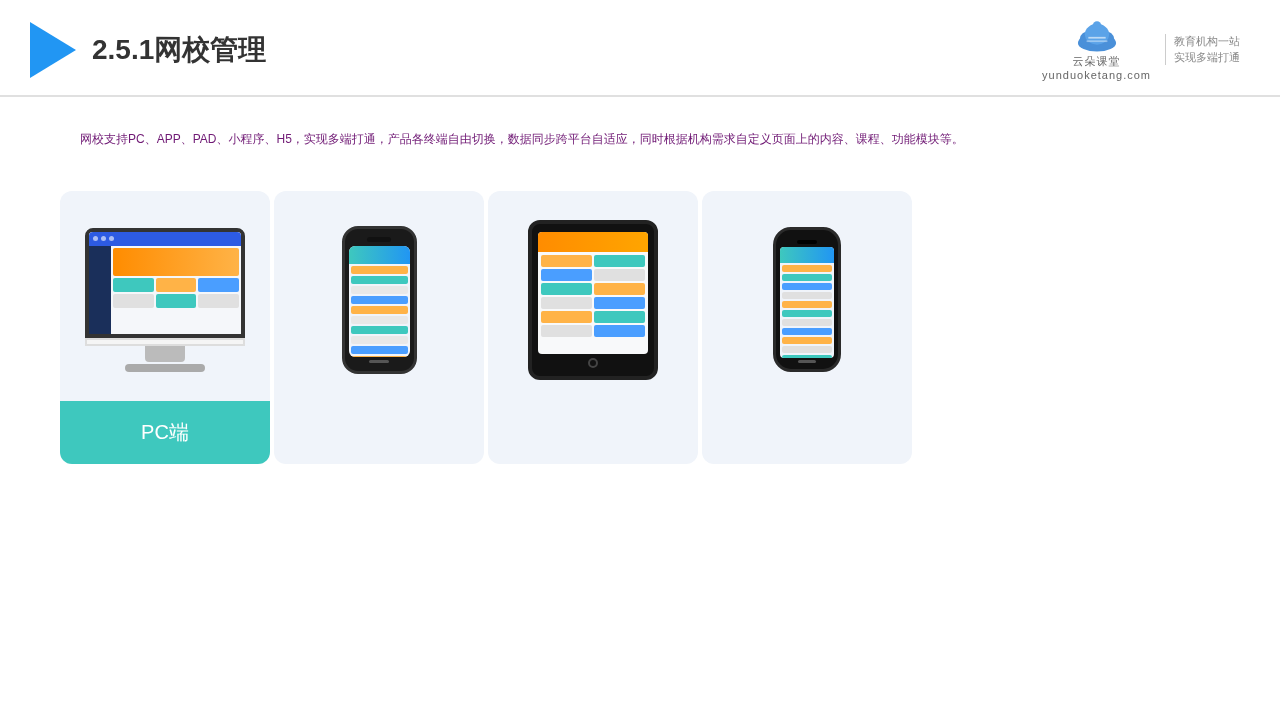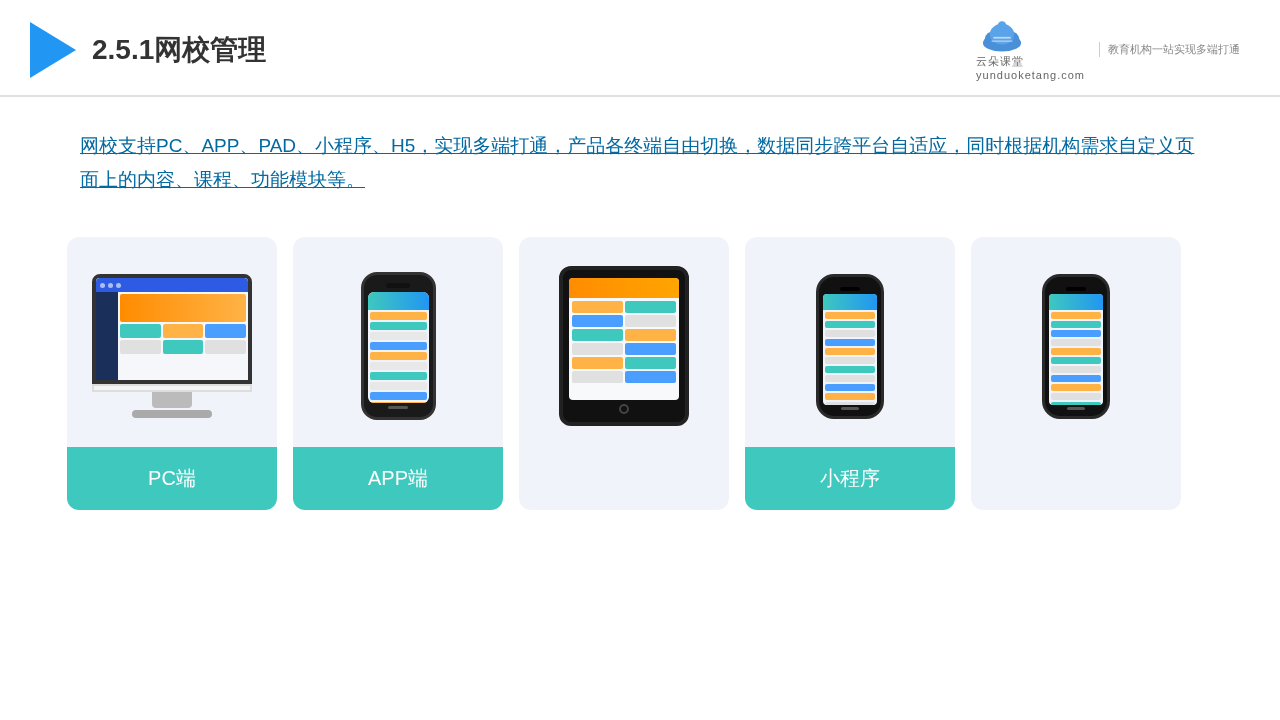--- a/index.html
+++ b/index.html
@@ -39,55 +39,56 @@
       text-align: right;
     }
     .header-right {
       display: flex;
       align-items: center;
       gap: 10px;
     }
     .brand-logo {
       display: flex;
       flex-direction: column;
+      align-items: center;
     }
     .brand-logo-icon {
       width: 52px;
       height: 36px;
     }
     .brand-name {
       font-size: 11px;
       color: #666;
       letter-spacing: 1px;
     }
     .brand-tagline {
       display: flex;
+      flex-direction: column;
       font-size: 11px;
       color: #888;
       line-height: 1.4;
       border-left: 1px solid #ccc;
       padding-left: 8px;
       margin-left: 4px;
     }
 
     
     .description {
       padding: 32px 80px 20px 80px;
-      font-size: 19px;
-      color: #0369a1;
+      font-size: 12px;
+      color: #701a75;
       line-height: 1.8;
-      text-decoration: underline;
     }
 
     
     .cards-container {
       display: flex;
-      gap: 16px;
-      padding: 20px 60px 30px 28px;
-      justify-content: center;
+      gap: 4px;
+      padding: 20px 60px 30px 60px;
+      justify-content: flex-start;
     }
 
     .card {
       background: #f0f4fa;
       border-radius: 12px;
       width: 210px;
       display: flex;
       flex-direction: column;
       align-items: center;
       overflow: hidden;
@@ -457,21 +458,20 @@
               <div class="phone-content-row teal"></div>
               <div class="phone-content-row"></div>
               <div class="phone-content-row blue"></div>
               <div class="phone-content-row orange"></div>
             </div>
           </div>
           <div class="phone-home-indicator"></div>
         </div>
       </div>
     </div>
-    <div class="card-label">APP端</div>
   </div>
 
   <div class="card">
     <div class="card-image-area">
       <div class="device-tablet">
         <div class="tablet-body">
           <div class="tablet-screen">
             <div class="tablet-screen-header"></div>
             <div class="tablet-screen-body">
               <div class="tablet-content-block orange"></div>
@@ -487,45 +487,20 @@
               <div class="tablet-content-block"></div>
               <div class="tablet-content-block blue"></div>
             </div>
           </div>
           <div class="tablet-home-btn"></div>
         </div>
       </div>
     </div>
   </div>
 
-  <div class="card">
-    <div class="card-image-area">
-      <div class="device-phone-mini">
-        <div class="phone-notch-mini"></div>
-        <div class="phone-screen-mini">
-          <div class="phone-screen-mini-header"></div>
-          <div class="phone-screen-mini-body">
-            <div class="phone-mini-row orange"></div>
-            <div class="phone-mini-row teal"></div>
-            <div class="phone-mini-row"></div>
-            <div class="phone-mini-row blue"></div>
-            <div class="phone-mini-row orange"></div>
-            <div class="phone-mini-row"></div>
-            <div class="phone-mini-row teal"></div>
-            <div class="phone-mini-row"></div>
-            <div class="phone-mini-row blue"></div>
-            <div class="phone-mini-row orange"></div>
-            <div class="phone-mini-row"></div>
-          </div>
-        </div>
-        <div class="phone-home-mini"></div>
-      </div>
-    </div>
-    <div class="card-label">小程序</div>
-  </div>
 
   <div class="card">
     <div class="card-image-area">
       <div class="device-phone-mini">
         <div class="phone-notch-mini"></div>
         <div class="phone-screen-mini">
           <div class="phone-screen-mini-header"></div>
           <div class="phone-screen-mini-body">
             <div class="phone-mini-row orange"></div>
             <div class="phone-mini-row teal"></div>

